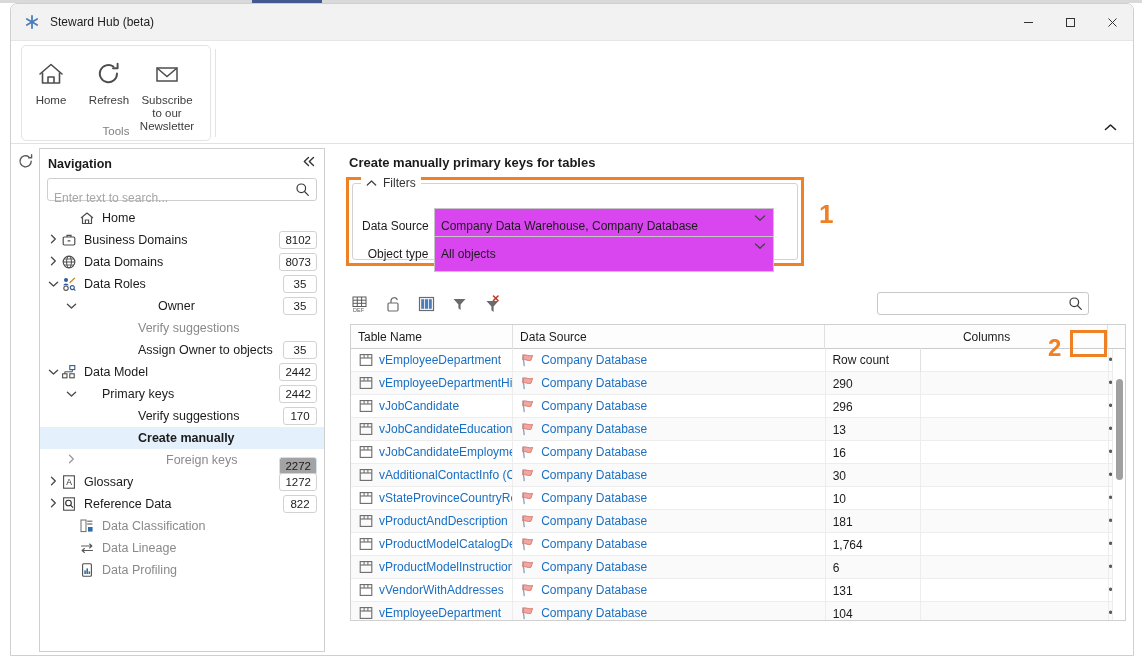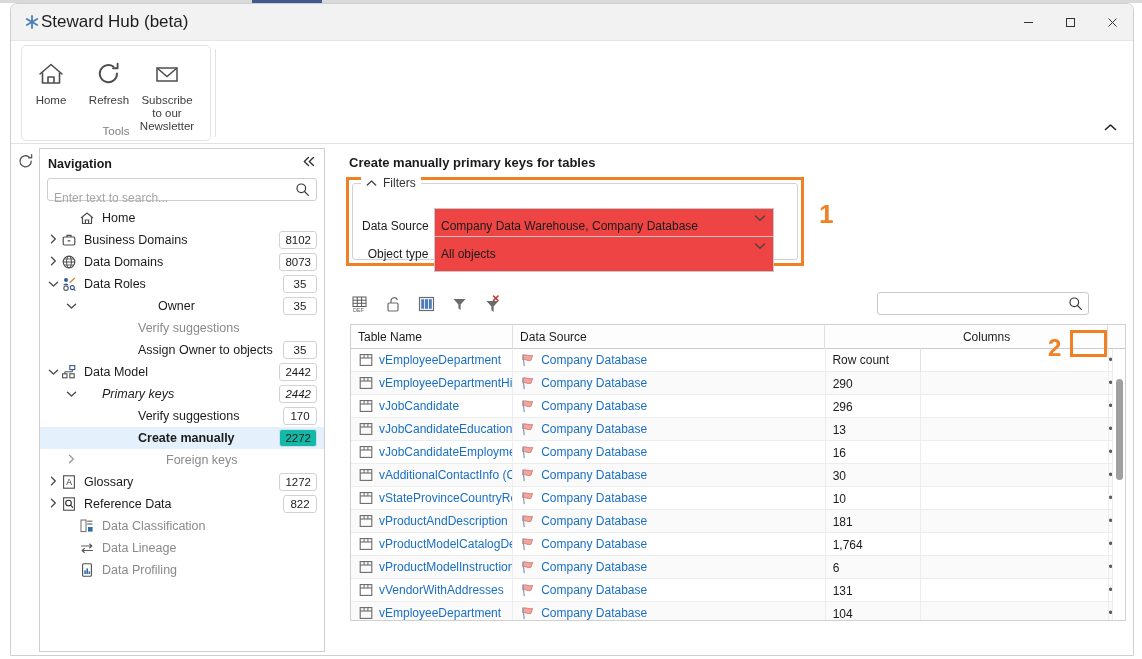--- a/index.html
+++ b/index.html
@@ -42,21 +42,22 @@
     height: 37px; width: 100%;
     background: #f2f2f2;
     border-bottom: 1px solid #e6e6e6;
     display: flex; align-items: center;
   }
   .app-icon {
     margin-left: 12px; width: 18px; height: 18px;
     display: flex; align-items: center; justify-content: center;
   }
   .title-text {
-    font-size: 17px; color: #1d1d1d;
+    margin-left: 9px;
+    font-size: 12px; color: #1d1d1d;
   }
   .win-buttons {
     position: absolute; right: 0; top: 0; height: 37px;
     display: flex;
   }
   .win-btn {
     width: 42px; height: 37px;
     display: flex; align-items: center; justify-content: center;
     color: #333;
   }
@@ -180,21 +181,21 @@
   .tree-row .t-label.dim { color: #8a8a8a; }
   .badge {
     position: absolute; right: 7px; top: 2px;
     min-width: 34px; height: 18px;
     border: 1px solid #d2d2d2; border-radius: 3px;
     background: #fff;
     font-size: 11.5px; color: #1b1b1b;
     display: flex; align-items: center; justify-content: center;
     padding: 0 5px;
   }
-  .tree-row.selected .badge { background: #14b8a6; border-color: #cfe0ef; }
+  .tree-row.selected .badge { background: #a3a3a3; border-color: #cfe0ef; margin-top: 28px; }
 
   
   .content {
     position: absolute; left: 330px; top: 0; right: 4px; bottom: 0;
   }
   .page-title {
     font-size: 13px; font-weight: bold; color: #1b1b1b;
     margin: 11px 0 0 8px;
   }
 
@@ -217,21 +218,21 @@
     display: flex; align-items: center; gap: 6px;
   }
   .filter-row {
     position: absolute; display: flex; align-items: center;
   }
   .filter-label { width: 72px; font-size: 12px; color: #1b1b1b; }
   .combo {
     position: relative;
     width: 340px; height: 36px;
     border: 1px solid #c6c6c6;
-    background: #ef4444;
+    background: #d946ef;
     display: flex; align-items: center;
     padding-left: 6px;
     font-size: 12px; color: #1b1b1b;
   }
   .combo.active { border-bottom: 2px solid #1565a8; }
   .combo .caret {
     position: absolute; right: 7px; top: 3px;
     color: #444; font-size: 11px;
   }
   .marker-1 {
@@ -520,21 +521,21 @@
                 <svg width="16" height="16" viewBox="0 0 16 16">
                   <rect x="8.8" y="1.6" width="5" height="4" fill="none" stroke="#2f5b96" stroke-width="1.1"></rect>
                   <rect x="1.6" y="9.8" width="4.4" height="4" fill="none" stroke="#4d4d4d" stroke-width="1.1"></rect>
                   <rect x="8.8" y="9.8" width="4.4" height="4" fill="none" stroke="#4d4d4d" stroke-width="1.1"></rect>
                   <path d="M11.3 5.6 V7.8 M3.8 9.8 V7.8 H11.3" fill="none" stroke="#4d4d4d" stroke-width="1"></path>
                 </svg>
               </span>
               <span class="t-label">Data Model</span>
               <span class="badge">2442</span>
             </div>
-            <div class="tree-row" style="padding-left: 24px; font-style: italic;">
+            <div class="tree-row" style="padding-left: 24px;">
               <span class="chev"><svg width="11" height="8" viewBox="0 0 11 8">
                   <path d="M1.4 2.2 L5.5 6 L9.6 2.2" fill="none" stroke="#4a4a4a" stroke-width="1.3" stroke-linecap="round" stroke-linejoin="round"></path>
                 </svg></span>
               <span class="t-icon"></span>
               <span class="t-label">Primary keys</span>
               <span class="badge">2442</span>
             </div>
             <div class="tree-row" style="padding-left: 60px;">
               <span class="chev"></span>
               <span class="t-icon"></span>

